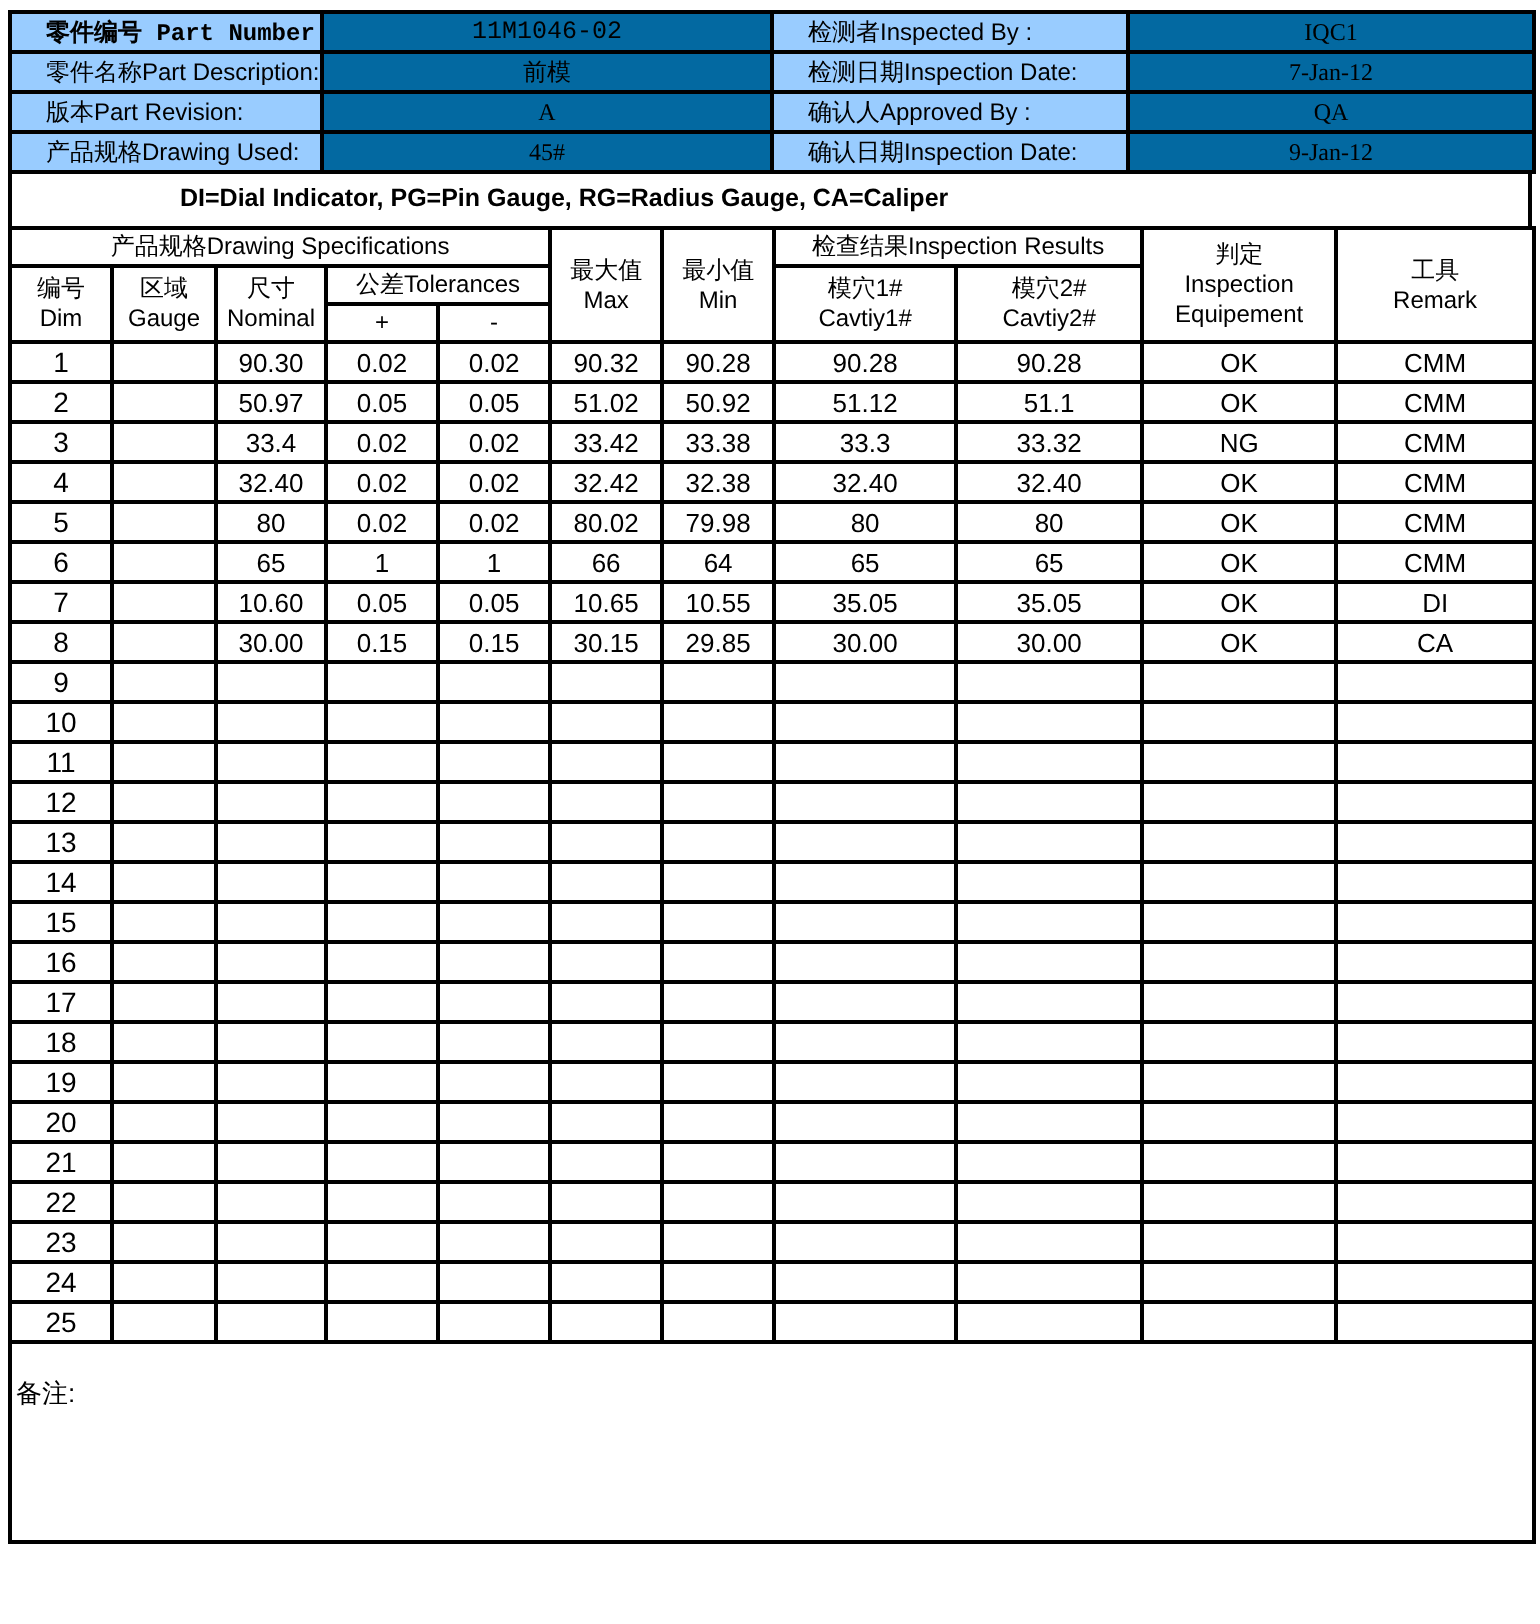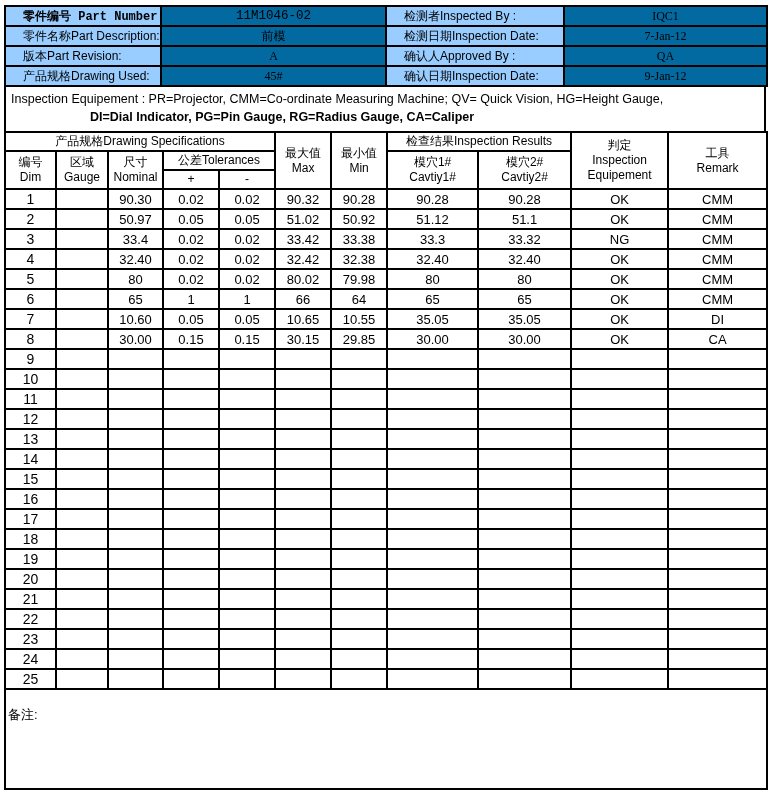--- a/index.html
+++ b/index.html
@@ -71,21 +71,20 @@
       <tr>
         <td class="info-label">产品规格Drawing Used:</td>
         <td class="info-value">45#</td>
         <td class="info-label">确认日期Inspection Date:</td>
         <td class="info-value">9-Jan-12</td>
       </tr>
     </tbody>
   </table>
 
   <div class="equip-box">
-    <div class="equip-line1">Inspection Equipement : PR=Projector,  CMM=Co-ordinate Measuring Machine;  QV= Quick Vision, HG=Height Gauge,</div>
     <div class="equip-line2">DI=Dial Indicator,  PG=Pin Gauge, RG=Radius Gauge, CA=Caliper</div>
   </div>
 
   <table class="spec-table">
     <colgroup>
       <col style="width:51px">
         <col style="width:52px">
         <col style="width:55px">
         <col style="width:56px">
       <col style="width:56px">

